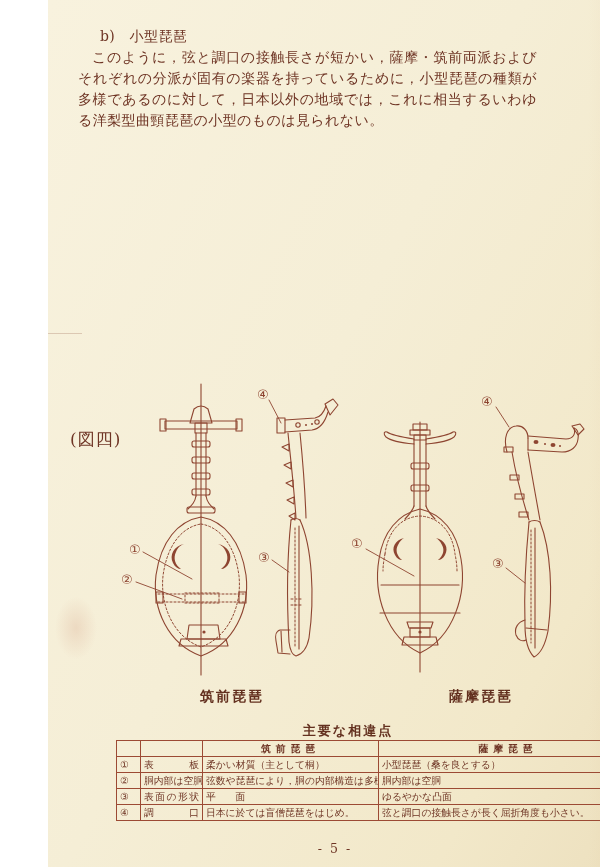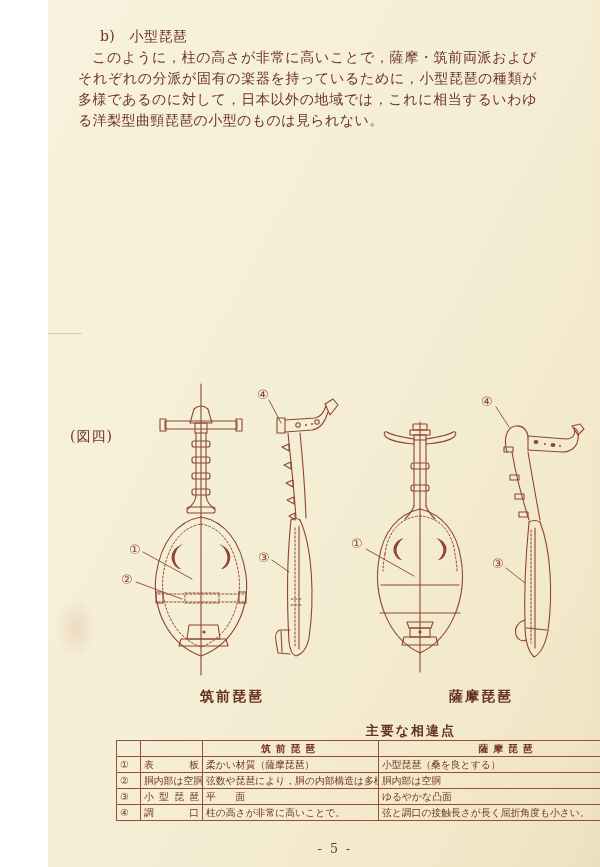--- a/index.html
+++ b/index.html
@@ -14,36 +14,36 @@
     margin-left:48px;
   }
   .bodytext{
     position:absolute;left:30px;top:26px;width:459px;
     font-size:14px;line-height:21px;letter-spacing:0.4px;
     text-align:justify;
   }
   .heading{padding-left:22px;font-weight:normal;}
   .bodytext p{margin:0;text-indent:1em;}
   .crease{position:absolute;left:0;top:333px;width:34px;height:1px;background:rgba(140,80,60,0.25);}
-  .fig-label{position:absolute;left:22px;top:428px;font-size:14px;letter-spacing:1px;}
+  .fig-label{position:absolute;left:22px;top:428px;font-size:17px;letter-spacing:1px;}
   .callout{
     position:absolute;font-size:13px;line-height:13px;color:#8e4531;
     font-family:"DejaVu Sans","Liberation Sans",sans-serif;
   }
   .fig-caption{position:absolute;top:688px;width:120px;text-align:center;
     font-weight:bold;font-size:14px;letter-spacing:2px;color:#63301f;}
   .cap-left{left:124px;}
   .cap-right{left:373px;}
   .figure-svg{position:absolute;left:0;top:378px;}
   .figure-svg path,.figure-svg line,.figure-svg rect,.figure-svg circle,.figure-svg ellipse{
     stroke:#8e4531;stroke-width:1.1;fill:none;stroke-linecap:round;stroke-linejoin:round;}
   .figure-svg .dash{stroke-dasharray:2 2;stroke-width:1;}
   .figure-svg .fillink{fill:#8e4531;stroke:none;}
   .figure-svg .leader{stroke-width:0.9;}
-  .tbl-title{position:absolute;left:192px;top:722px;width:216px;text-align:right;
+  .tbl-title{position:absolute;left:192px;top:722px;width:216px;text-align:center;
     font-weight:bold;font-size:13px;letter-spacing:2px;color:#63301f;}
   table.cmp{
     position:absolute;left:68px;top:740px;width:522px;
     border-collapse:collapse;table-layout:fixed;
     font-size:9.8px;line-height:11px;color:#6e3424;
   }
   table.cmp td,table.cmp th{
     border:1px solid #9c4a34;padding:1px 3px;height:13px;
     font-weight:normal;text-align:left;overflow:hidden;white-space:nowrap;
   }
@@ -54,21 +54,21 @@
   .page-number{position:absolute;left:237px;top:841px;width:100px;text-align:center;
     font-size:12.5px;letter-spacing:2px;}
 </style>
 </head>
 <body>
 
 <div class="page">
 
   <div class="bodytext">
     <div class="heading">b)　小型琵琶</div>
-    <p>このように，柱の高さが非常に高いことで，薩摩・筑前両派およびそれぞれの分派が固有の楽器を持っているために，小型琵琶の種類が多様であるのに対して，日本以外の地域では，これに相当するいわゆる洋梨型曲頸琵琶の小型のものは見られない。</p>
+    <p>このように，弦と調口の接触長さが短かい，薩摩・筑前両派およびそれぞれの分派が固有の楽器を持っているために，小型琵琶の種類が多様であるのに対して，日本以外の地域では，これに相当するいわゆる洋梨型曲頸琵琶の小型のものは見られない。</p>
   </div>
 
   <div class="crease"></div>
 
   <div class="fig-label">(図四)</div>
 
   <svg class="figure-svg" width="600" height="340" viewBox="0 0 600 340">
 
     <g>
       <line x1="153" y1="6" x2="153" y2="297"></line>
@@ -198,39 +198,39 @@
     <tbody>
         <tr>
       <td></td>
       <td></td>
       <th>筑前琵琶</th>
       <th>薩摩琵琶</th>
     </tr>
     <tr>
       <td class="numcol">①</td>
       <td class="part">表板</td>
-      <td>柔かい材質（薩摩琵琶）</td>
+      <td>柔かい材質（主として桐）</td>
       <td>小型琵琶（桑を良とする）</td>
     </tr>
     <tr>
       <td class="numcol">②</td>
       <td class="part">胴内部は空胴</td>
       <td>弦数や琵琶により，胴の内部構造は多様。</td>
       <td>胴内部は空胴</td>
     </tr>
     <tr>
       <td class="numcol">③</td>
-      <td class="part">小型琵琶</td>
+      <td class="part">表面の形状</td>
       <td>平　　面</td>
       <td>ゆるやかな凸面</td>
     </tr>
     <tr>
       <td class="numcol">④</td>
       <td class="part">調口</td>
-      <td>柱の高さが非常に高いことで。</td>
+      <td>日本に於ては盲僧琵琶をはじめ。</td>
       <td>弦と調口の接触長さが長く屈折角度も小さい。</td>
     </tr>
   </tbody>
     </table>
 
   <div class="page-number">- 5 -</div>
 
 </div>
 
 </body></html>

